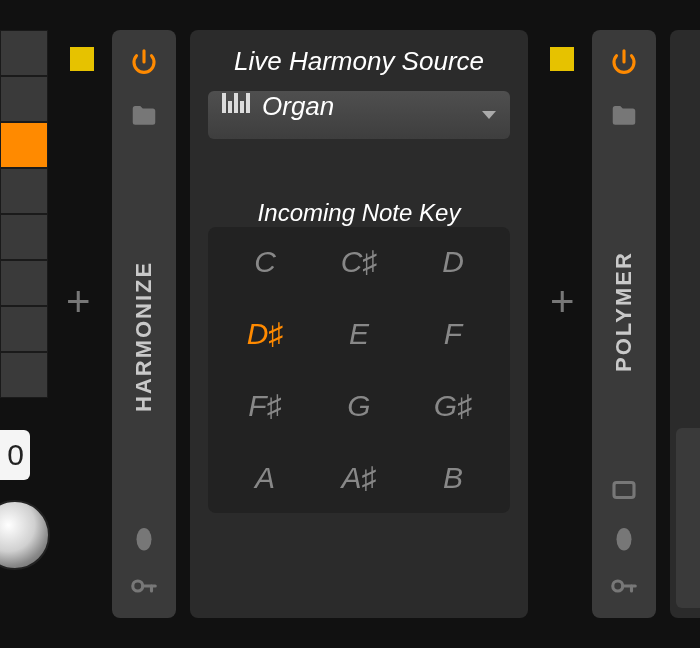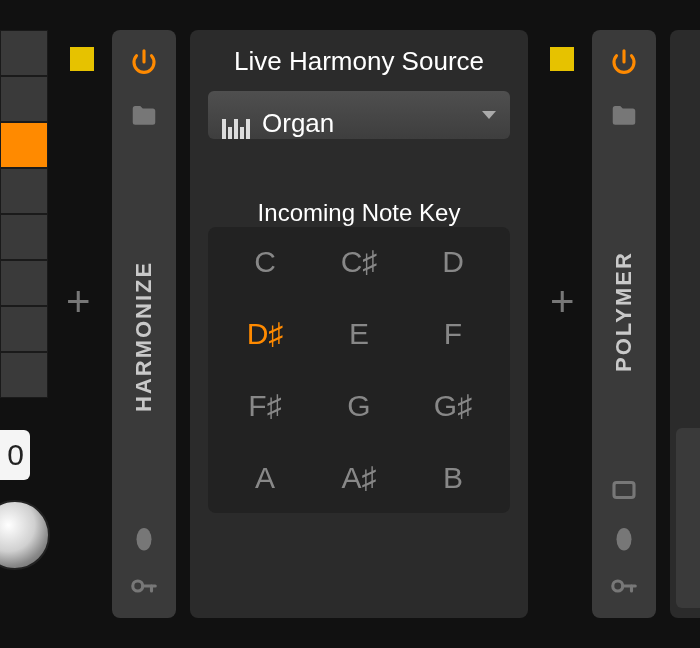--- a/index.html
+++ b/index.html
@@ -108,33 +108,34 @@
   .plus.right { left: 550px; top: 278px; }
 
   
   .config-panel {
     position: absolute;
     left: 190px; top: 30px;
     width: 338px; height: 588px;
     background: #2b2b2b;
     border-radius: 8px;
     padding: 16px 18px;
+    font-style: italic;
   }
   .config-title {
     color: #fff;
     font-size: 26px;
     font-weight: 400;
     text-align: center;
     margin-bottom: 14px;
   }
   .dropdown {
     background: linear-gradient(#4f4f4f, #3e3e3e);
     border-radius: 6px;
     height: 48px;
-    display: flex; align-items: flex-end;
+    display: flex; align-items: flex-start;
     padding: 0 14px;
     position: relative;
   }
   .dropdown .kbd-icon {
     display: flex; align-items: flex-end; gap: 2px; margin-right: 12px;
     height: 22px;
   }
   .dropdown .kbd-icon span {
     width: 4px; background: #ddd;
   }

